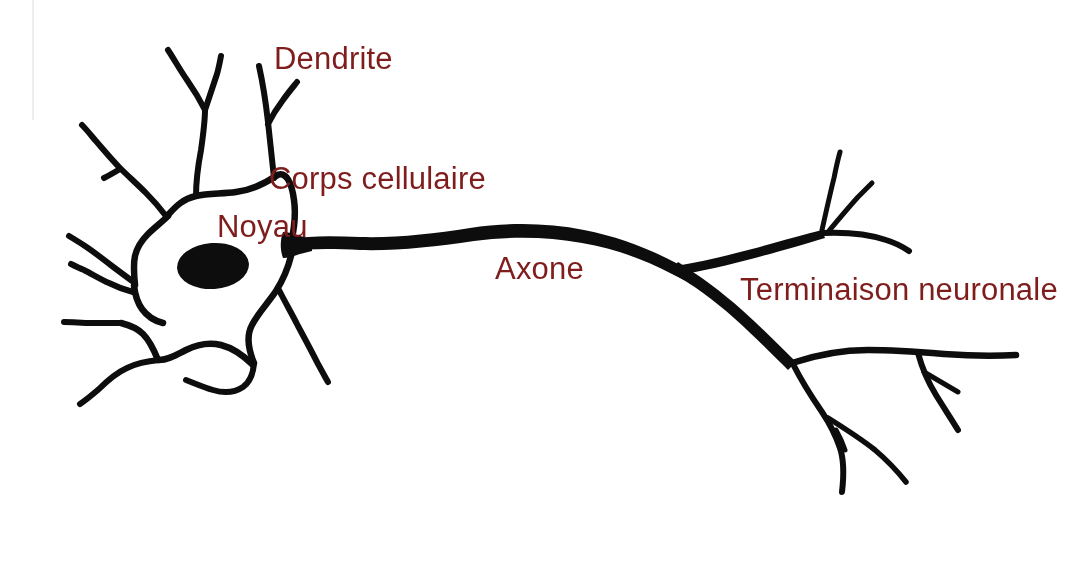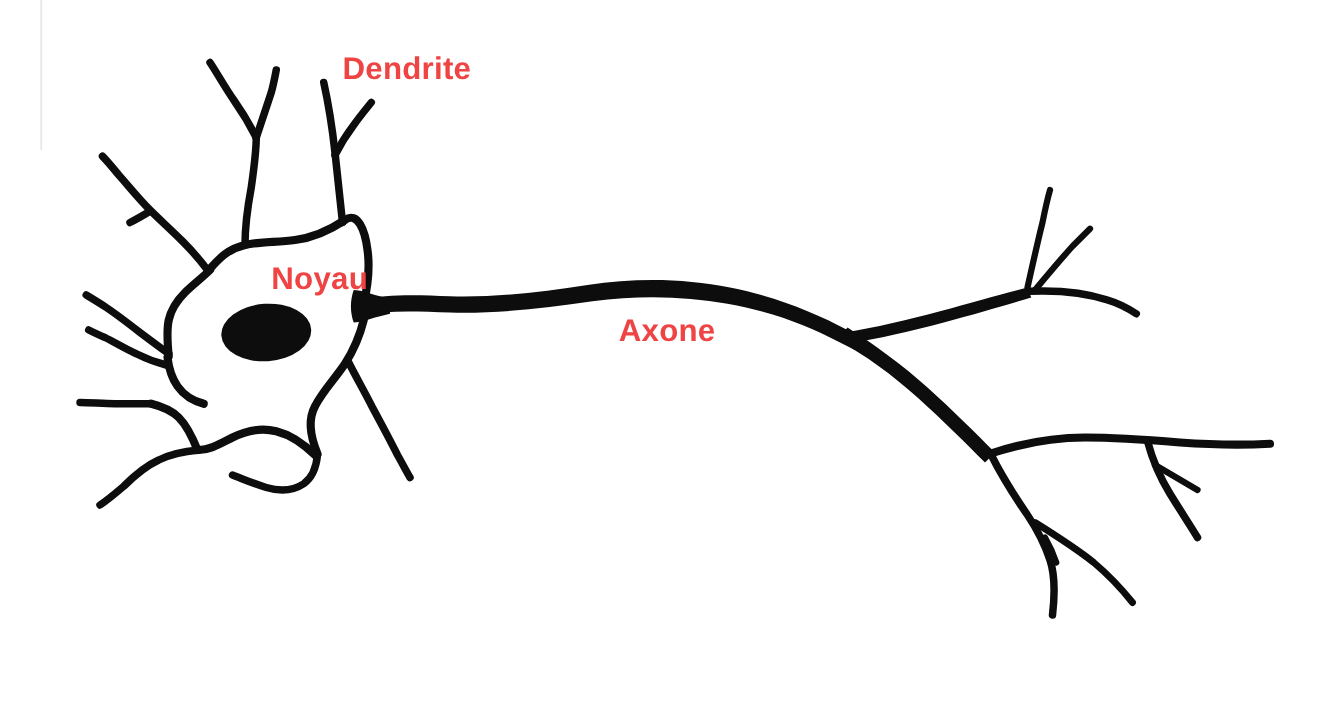--- a/index.html
+++ b/index.html
@@ -22,24 +22,24 @@
   #neuron-svg {
     position: absolute;
     left: 0;
     top: 0;
     width: 1070px;
     height: 574px;
     display: block;
   }
   .lbl {
     position: absolute;
-    color: #ef4444;
+    color: #7f1d1d;
     font-family: "Liberation Sans", sans-serif;
-    font-size: 25px;
-    font-weight: 700;
+    font-size: 31px;
+    font-weight: 400;
     letter-spacing: 0.2px;
     white-space: nowrap;
     line-height: 1;
   }
   #label-dendrite       { left: 274px; top: 43px; }
   #label-corps          { left: 269px; top: 163px; }
   #label-noyau          { left: 189px; top: 211px; margin-left: 28px; }
   #label-axone          { left: 495px; top: 253px; }
   #label-terminaison    { left: 740px; top: 274px; }
 </style>
@@ -218,19 +218,21 @@
                C 936 379, 948 386, 958 392"></path>
     </g>
 
     <ellipse cx="213" cy="266" rx="36" ry="23" fill="#0d0d0d" stroke="none" transform="rotate(-4 213 266)"></ellipse>
 
     <line x1="33" y1="0" x2="33" y2="120" stroke="#e8e8e8" stroke-width="1.5"></line>
   </svg>
 
   <div class="lbl" id="label-dendrite">Dendrite</div>
 
+  <div class="lbl" id="label-corps">Corps cellulaire</div>
 
   <div class="lbl" id="label-noyau">Noyau</div>
 
   <div class="lbl" id="label-axone">Axone</div>
 
+  <div class="lbl" id="label-terminaison">Terminaison neuronale</div>
 
 </div>
 
 </body></html>

